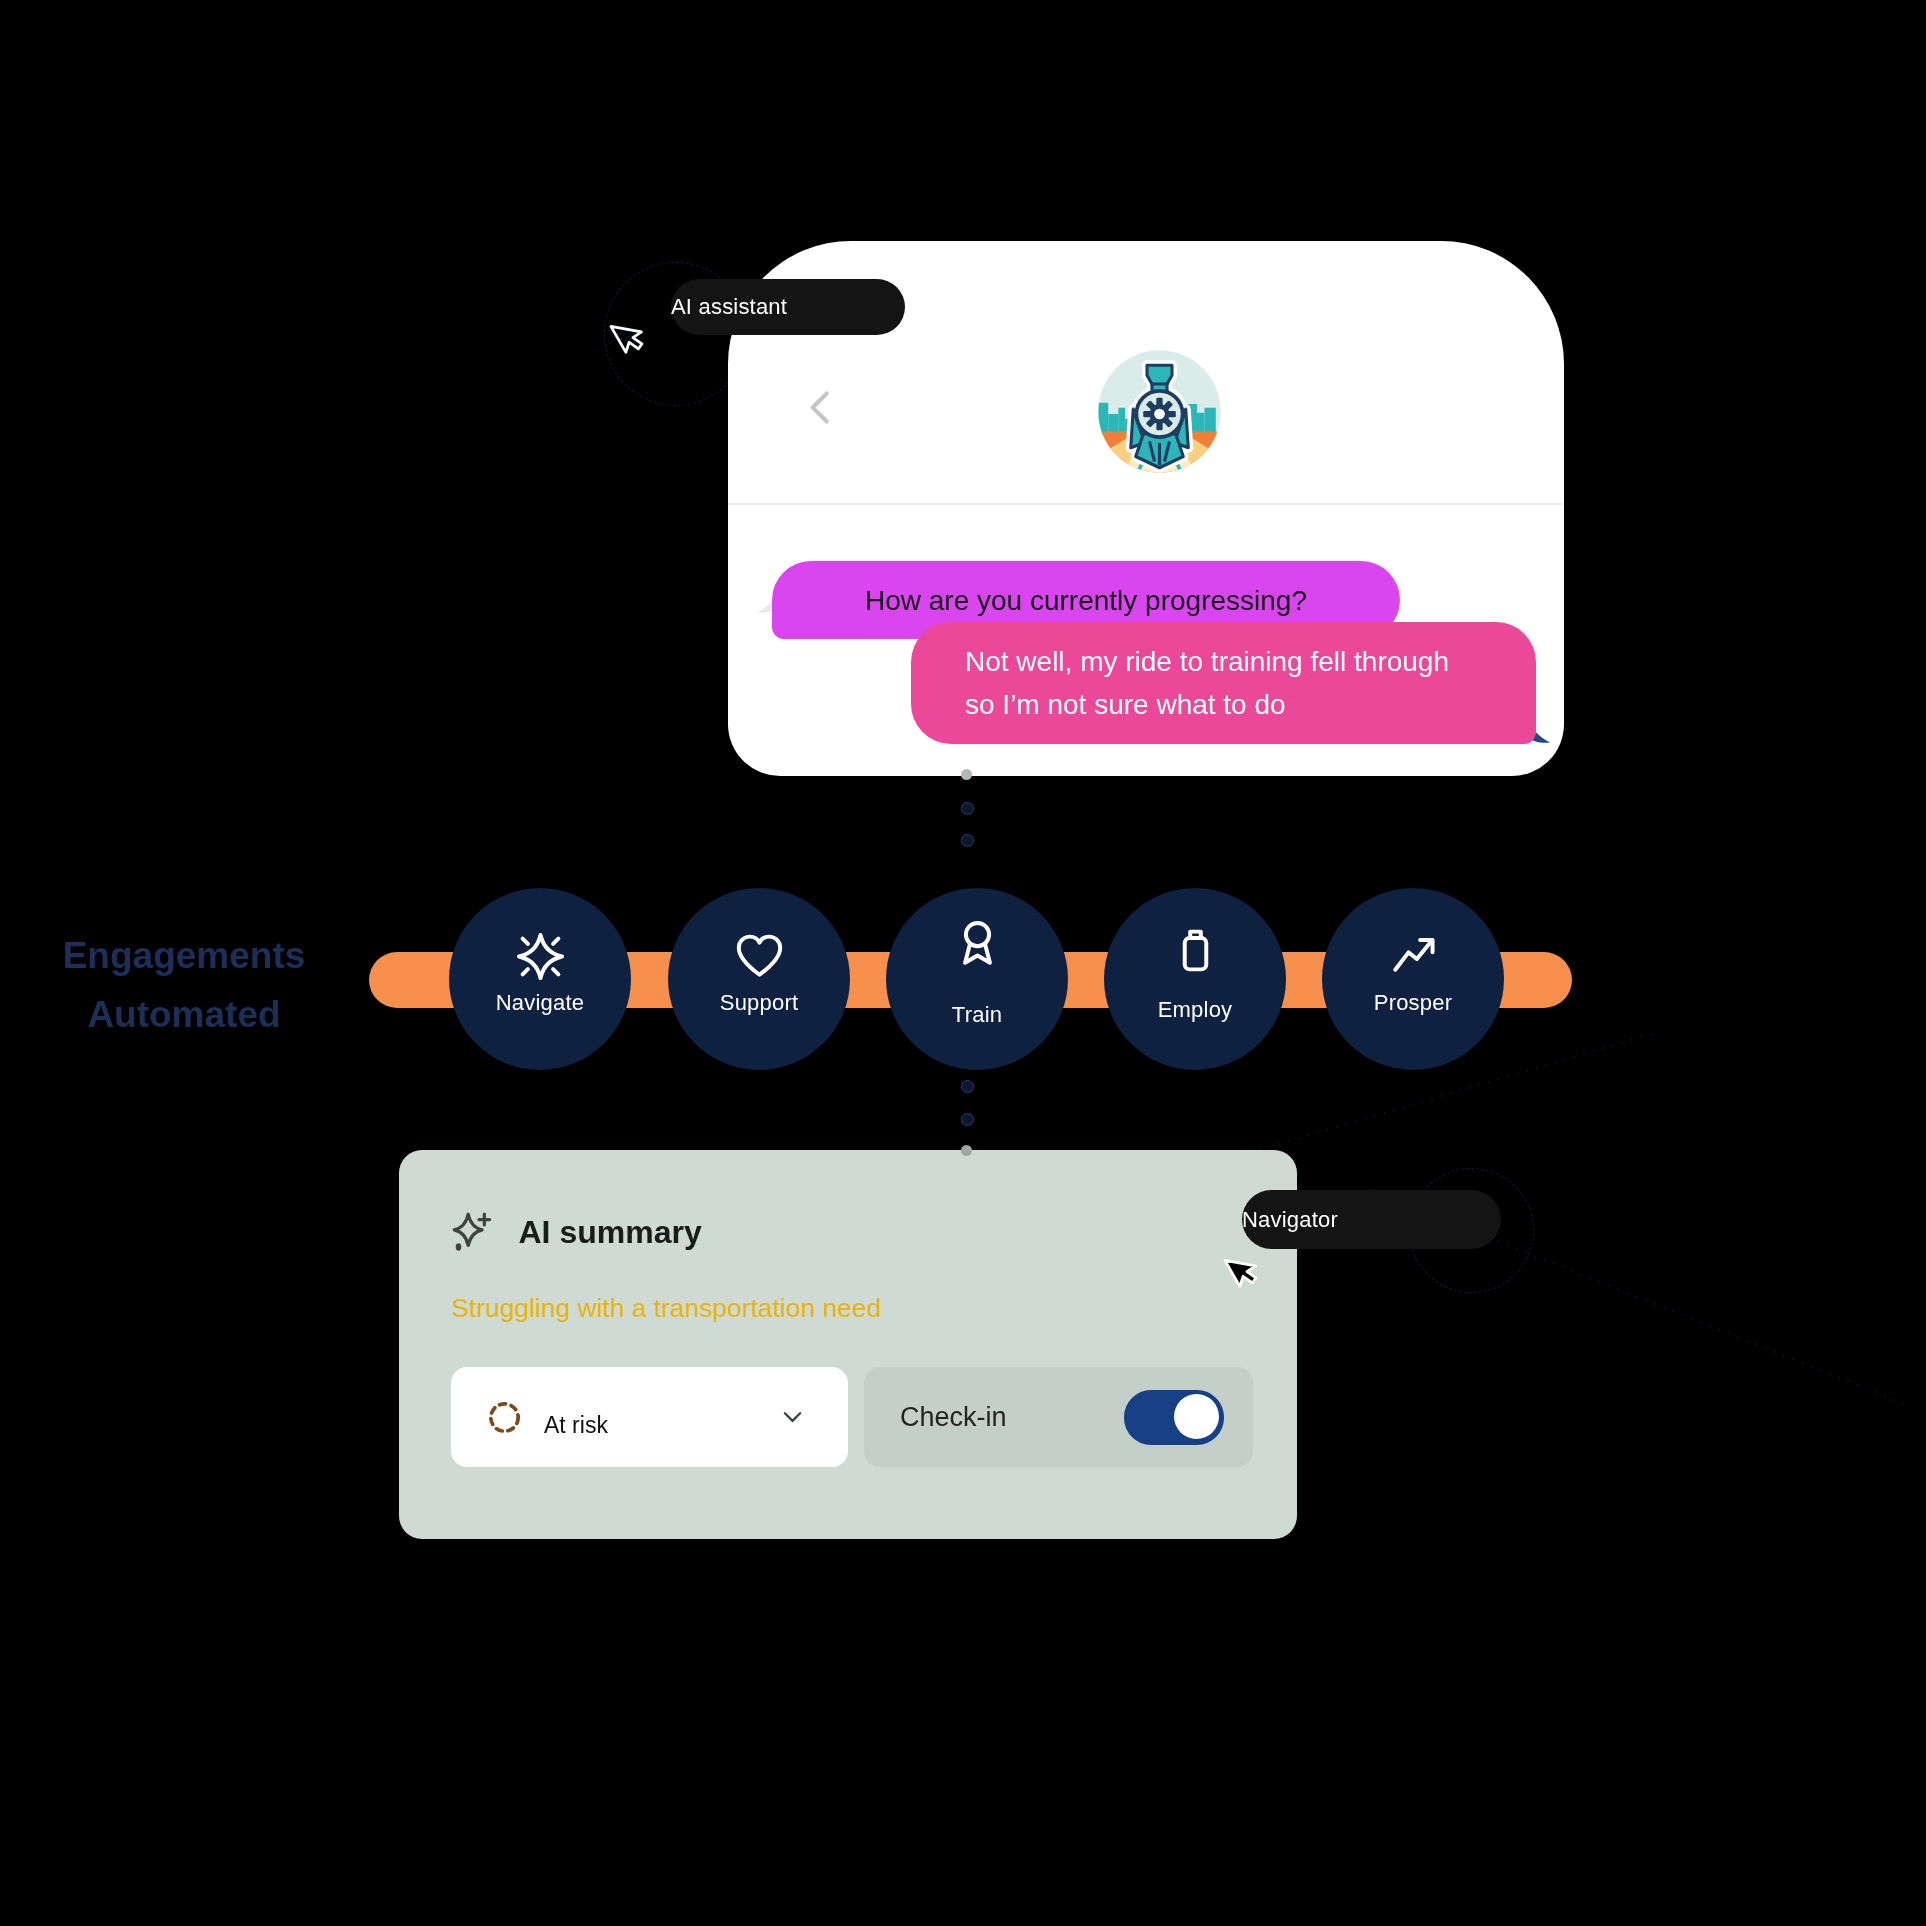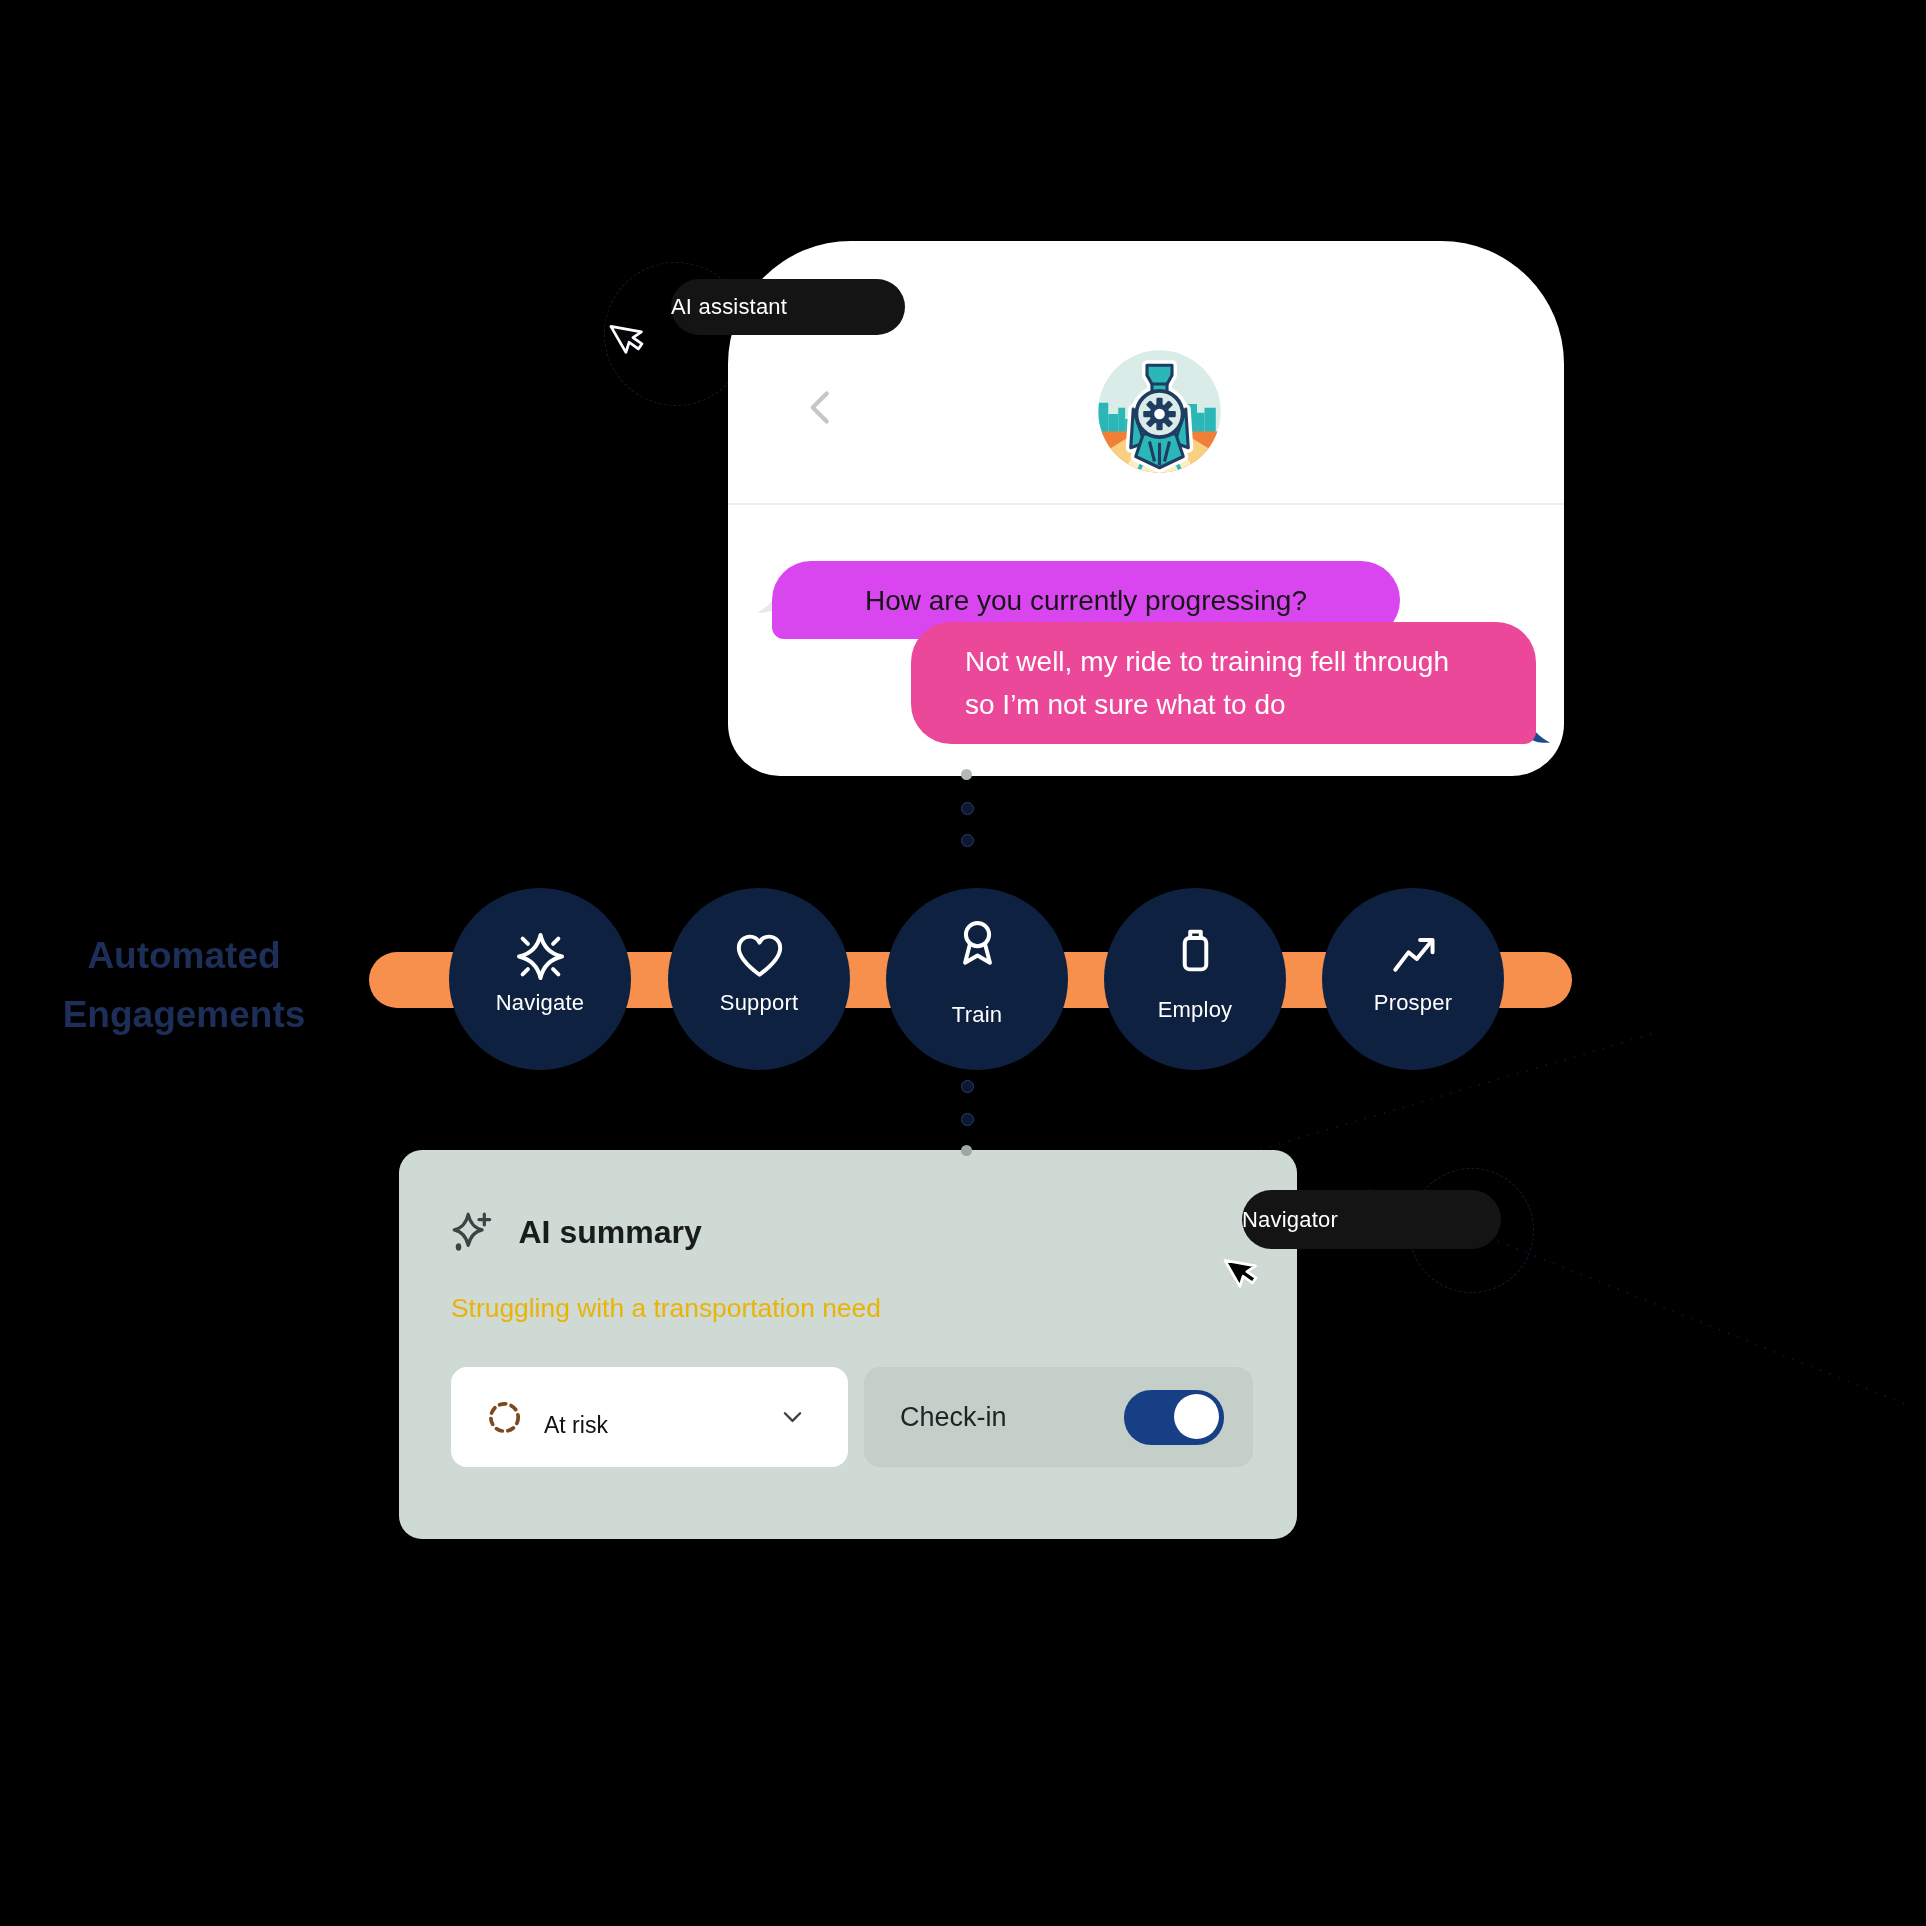--- a/index.html
+++ b/index.html
@@ -166,22 +166,22 @@
 
 <svg class="abs cursor" style="left:610px;top:317px;transform:rotate(-30deg);" width="40" height="40" viewBox="0 0 32 32">
   <path d="M7 1 L7 25 L13.3 19.3 L17 27.6 L21.6 25.5 L17.8 17.6 L26 17 Z" fill="#05070d" stroke="#fff" stroke-width="2.2" stroke-linejoin="round"></path>
 </svg>
 
 <div class="abs dot dot-gray" style="left:961px;top:769px;"></div>
 <div class="abs dot dot-navy" style="left:961px;top:802px;"></div>
 <div class="abs dot dot-navy" style="left:961px;top:834px;"></div>
 
 <div class="abs journey-label">
+  <div>Engagements</div>
   <div>Automated</div>
-  <div>Engagements</div>
 </div>
 <div class="abs journey-bar"></div>
 
 <div class="abs step" style="left:449px;">
   <svg class="icn" viewBox="0 0 32 32">
     <g fill="none" stroke="#fff" stroke-width="2.4" stroke-linecap="round" stroke-linejoin="round">
       <path d="M16,3 C17.6,10 22,14.4 29,16 C22,17.6 17.6,22 16,29 C14.4,22 10,17.6 3,16 C10,14.4 14.4,10 16,3 Z"></path>
       <line x1="5.2" y1="5.2" x2="8.4" y2="8.4"></line>
         <line x1="26.8" y1="5.2" x2="23.6" y2="8.4"></line>
       <line x1="5.2" y1="26.8" x2="8.4" y2="23.6"></line>

